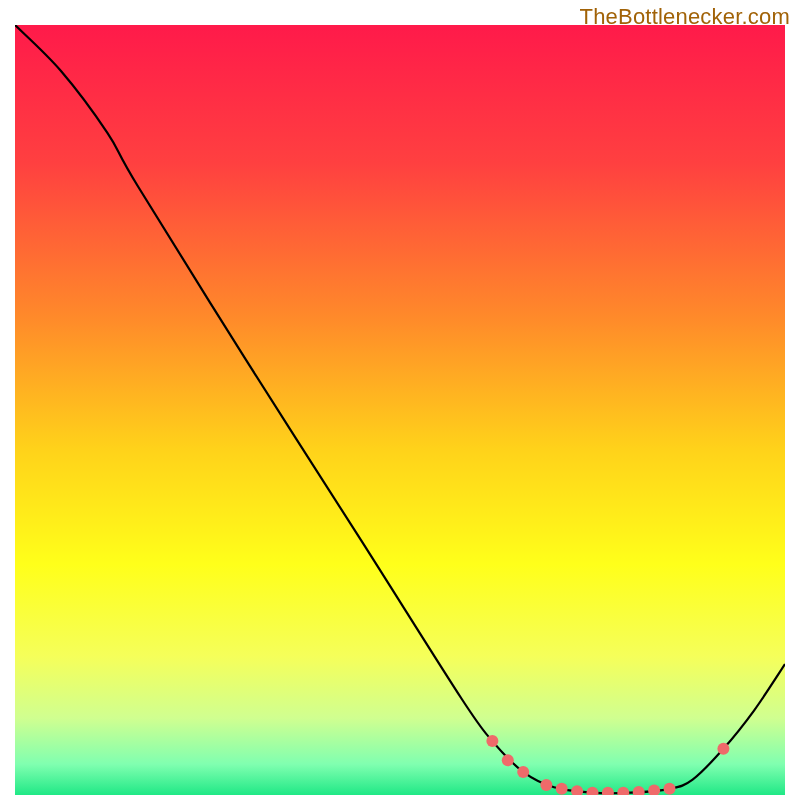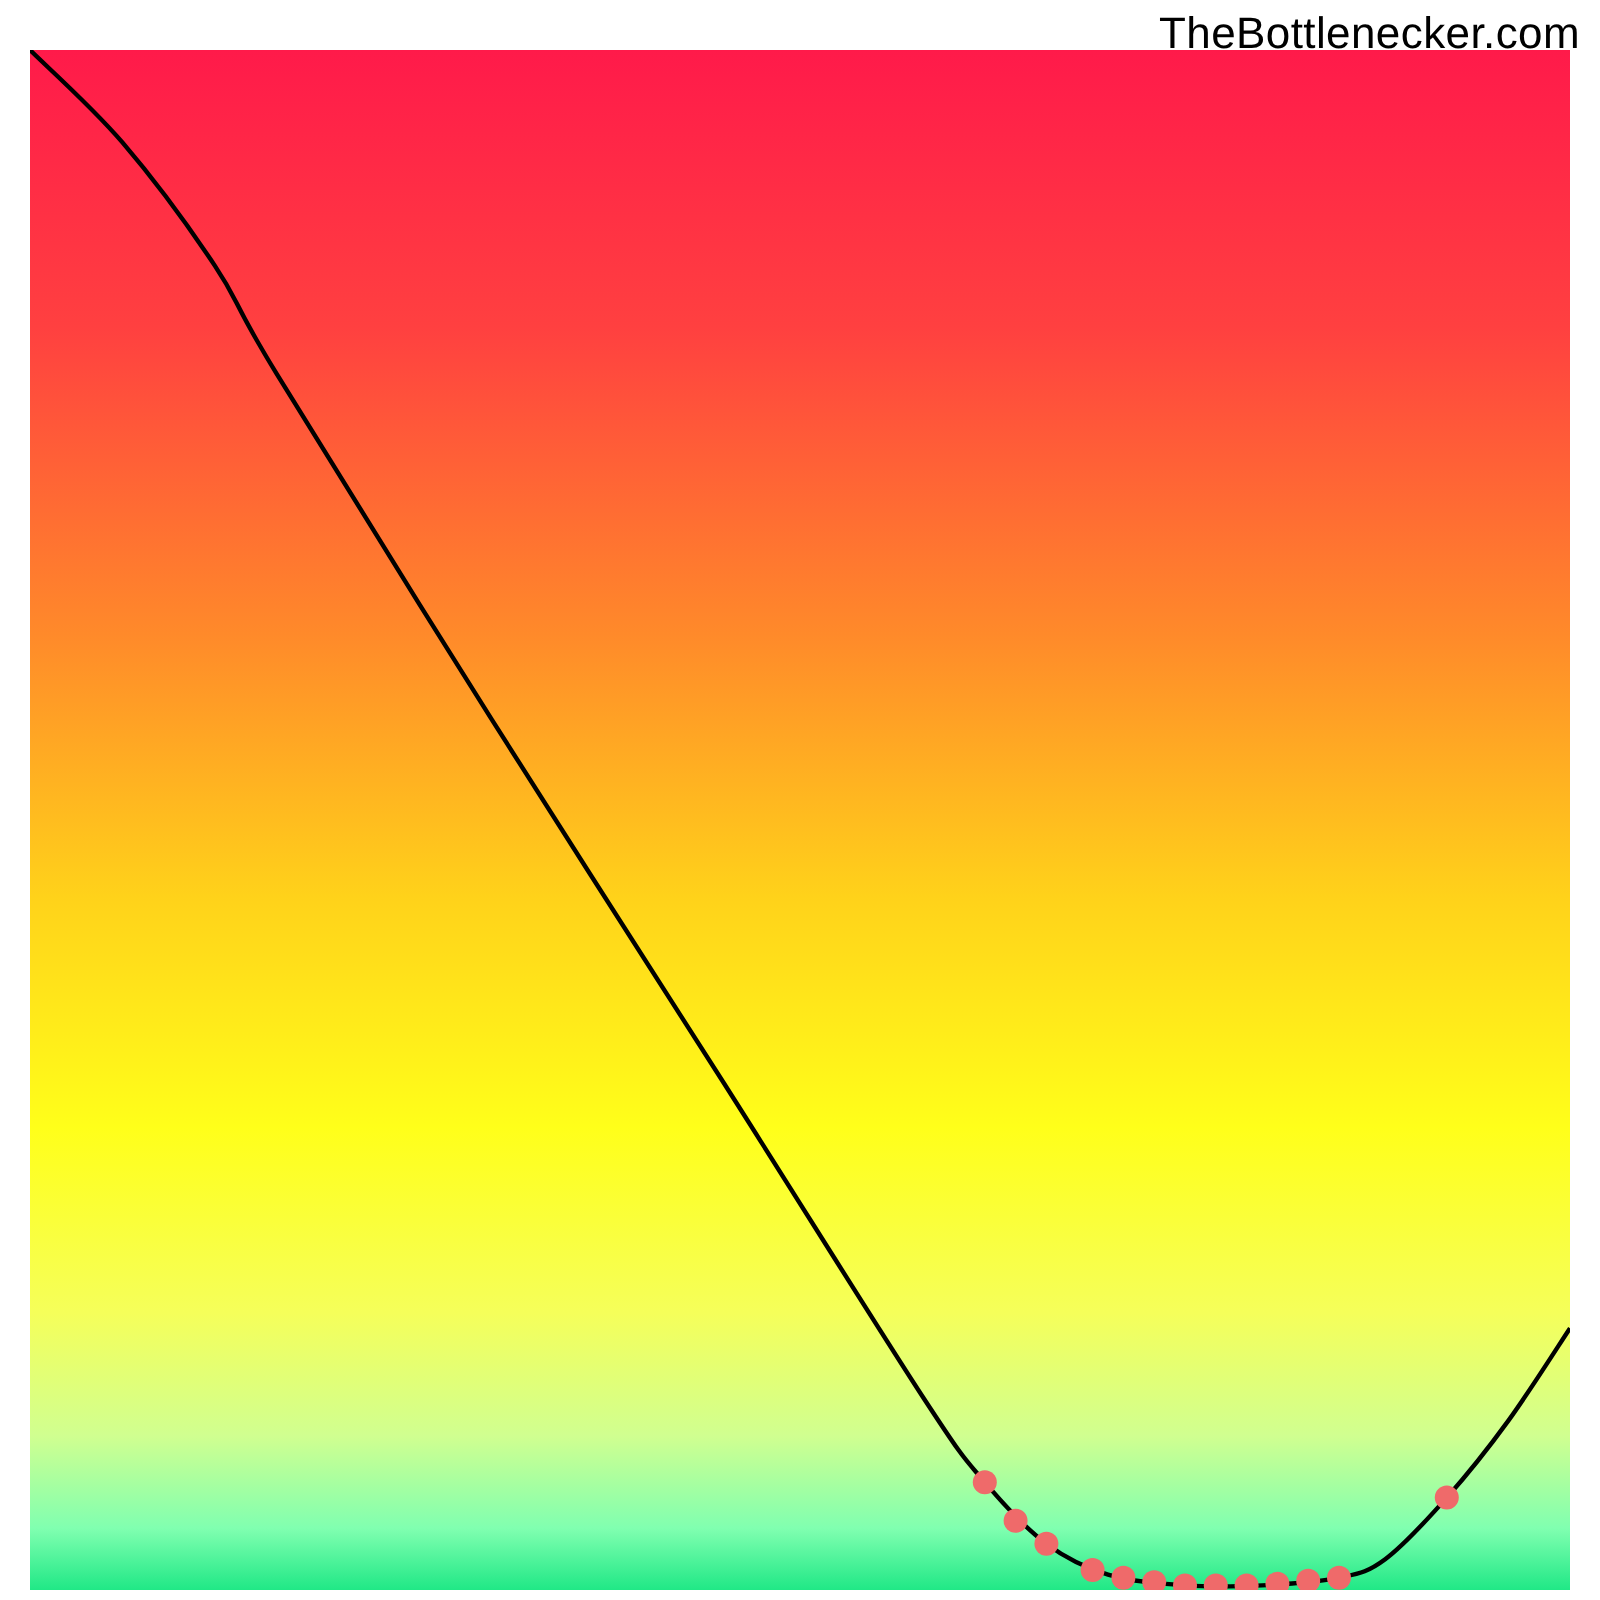--- a/index.html
+++ b/index.html
@@ -14,21 +14,21 @@
     position: relative;
     width: 800px;
     height: 800px;
   }
   .watermark {
     position: absolute;
     top: 4px;
     right: 10px;
     font-size: 22px;
     font-weight: 500;
-    color: #000000;
+    color: #a16207;
     letter-spacing: 0.2px;
     z-index: 5;
   }
   .plot {
     position: absolute;
     left: 15px;
     top: 25px;
     width: 770px;
     height: 770px;
   }

